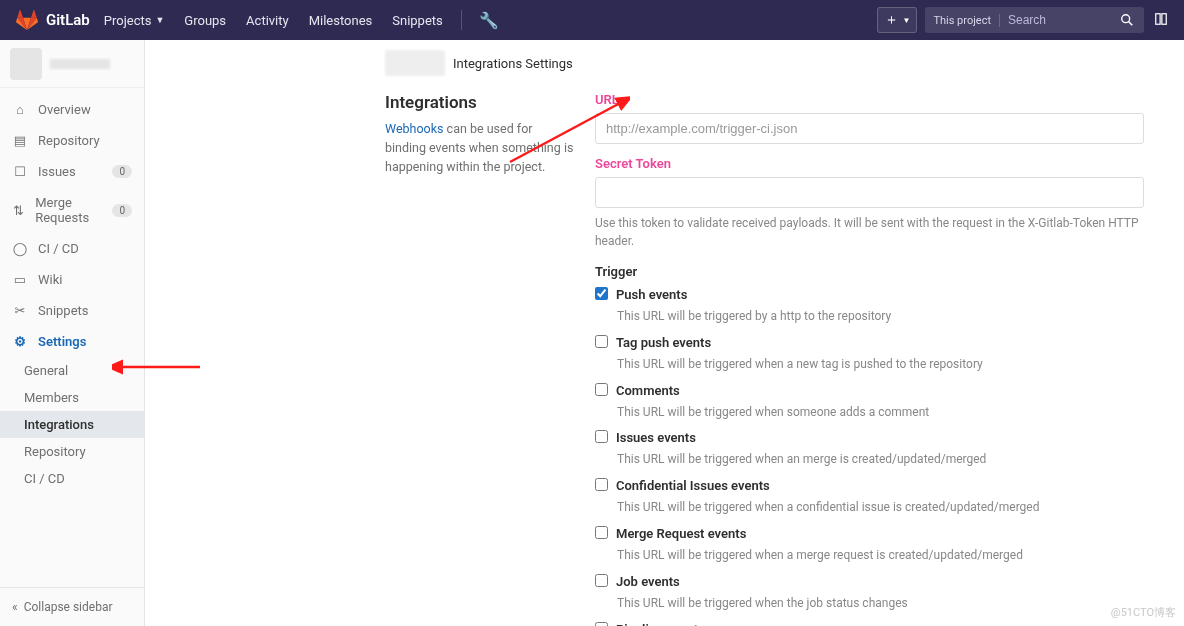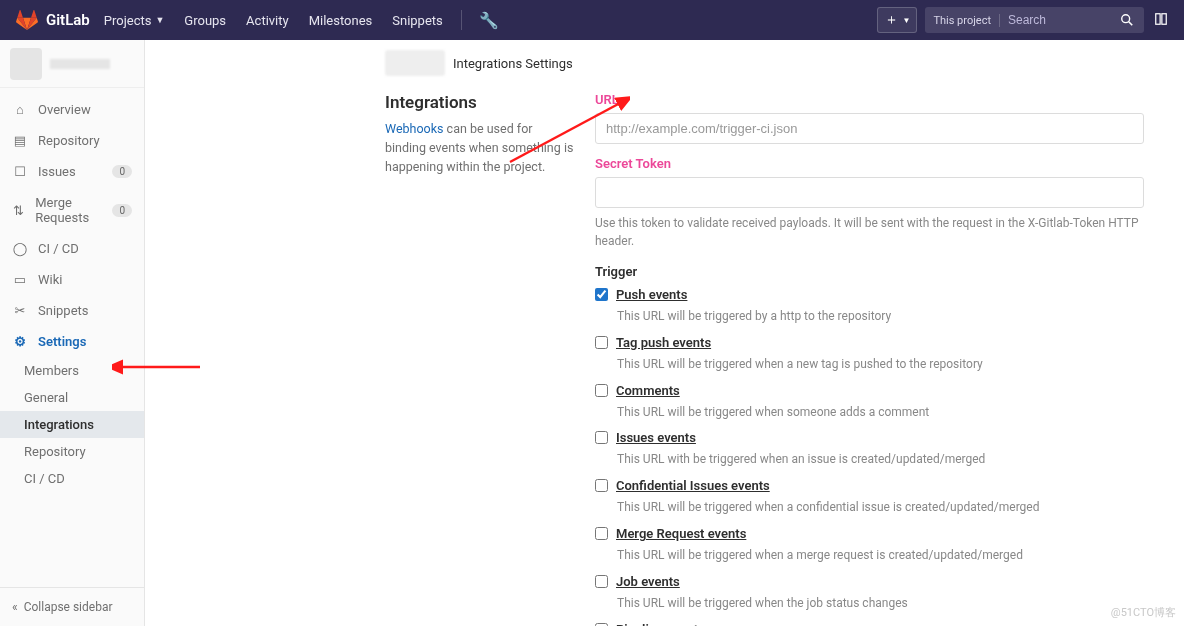--- a/index.html
+++ b/index.html
@@ -52,21 +52,21 @@
 .left-col .desc a { color: #1b69b6; text-decoration: none; }
 
 .right-col { flex: 1; max-width: 560px; }
 .form-label { font-weight: 600; font-size: 13px; margin-bottom: 6px; color: #ec4899; }
 .form-input { width: 100%; border: 1px solid #dcdcdc; border-radius: 3px; padding: 7px 10px; font-size: 13px; color: #303030; outline: none; margin-bottom: 12px; }
 .form-input::placeholder { color: #999; }
 .help-text { font-size: 12px; color: #888; line-height: 1.5; margin: -6px 0 14px; }
 
 .section-head { font-weight: 600; font-size: 13px; margin: 6px 0 8px; }
 .check-row { margin-bottom: 6px; }
-.check-row label { display: flex; align-items: center; cursor: pointer; text-decoration: underline; }
+.check-row label { display: flex; cursor: pointer; }
 .check-row input[type=checkbox] { margin-right: 8px; width: 13px; height: 13px; accent-color: #1f75cb; }
 .check-row .clabel { font-weight: 600; font-size: 13px; }
 .check-desc { font-size: 12px; color: #888; margin: 3px 0 10px 22px; line-height: 1.4; }
 
 
 .arrow { position: absolute; pointer-events: none; }
 .watermark { position: absolute; right: 8px; bottom: 6px; font-size: 11px; color: #c8c8c8; text-align: right; }
 
 svg.ico { width:14px; height:14px; }
 </style>
@@ -153,22 +153,22 @@
         <div class="item">
           <span class="icon">✂</span>
           <span>Snippets</span>
         </div>
         <div class="item active">
           <span class="icon">⚙</span>
           <span>Settings</span>
         </div>
       </div>
     <div id="sidebar-subitems">
+        <div class="subitem">General</div>
         <div class="subitem">Members</div>
-        <div class="subitem">General</div>
         <div class="subitem current">Integrations</div>
         <div class="subitem">Repository</div>
         <div class="subitem">CI / CD</div>
       </div>
   </div>
   <div class="collapse">
     <span class="icon">«</span>
     <span>Collapse sidebar</span>
   </div>
 </div>
@@ -215,21 +215,21 @@
               <span class="clabel">Comments</span>
             </label>
           </div>
           <div class="check-desc">This URL will be triggered when someone adds a comment</div>
           <div class="check-row">
             <label>
               <input type="checkbox" style="">
               <span class="clabel">Issues events</span>
             </label>
           </div>
-          <div class="check-desc">This URL with be triggered when an issue is created/updated/merged</div>
+          <div class="check-desc">This URL will be triggered when an merge is created/updated/merged</div>
           <div class="check-row">
             <label>
               <input type="checkbox" style="">
               <span class="clabel">Confidential Issues events</span>
             </label>
           </div>
           <div class="check-desc">This URL will be triggered when a confidential issue is created/updated/merged</div>
           <div class="check-row">
             <label>
               <input type="checkbox" style="">

